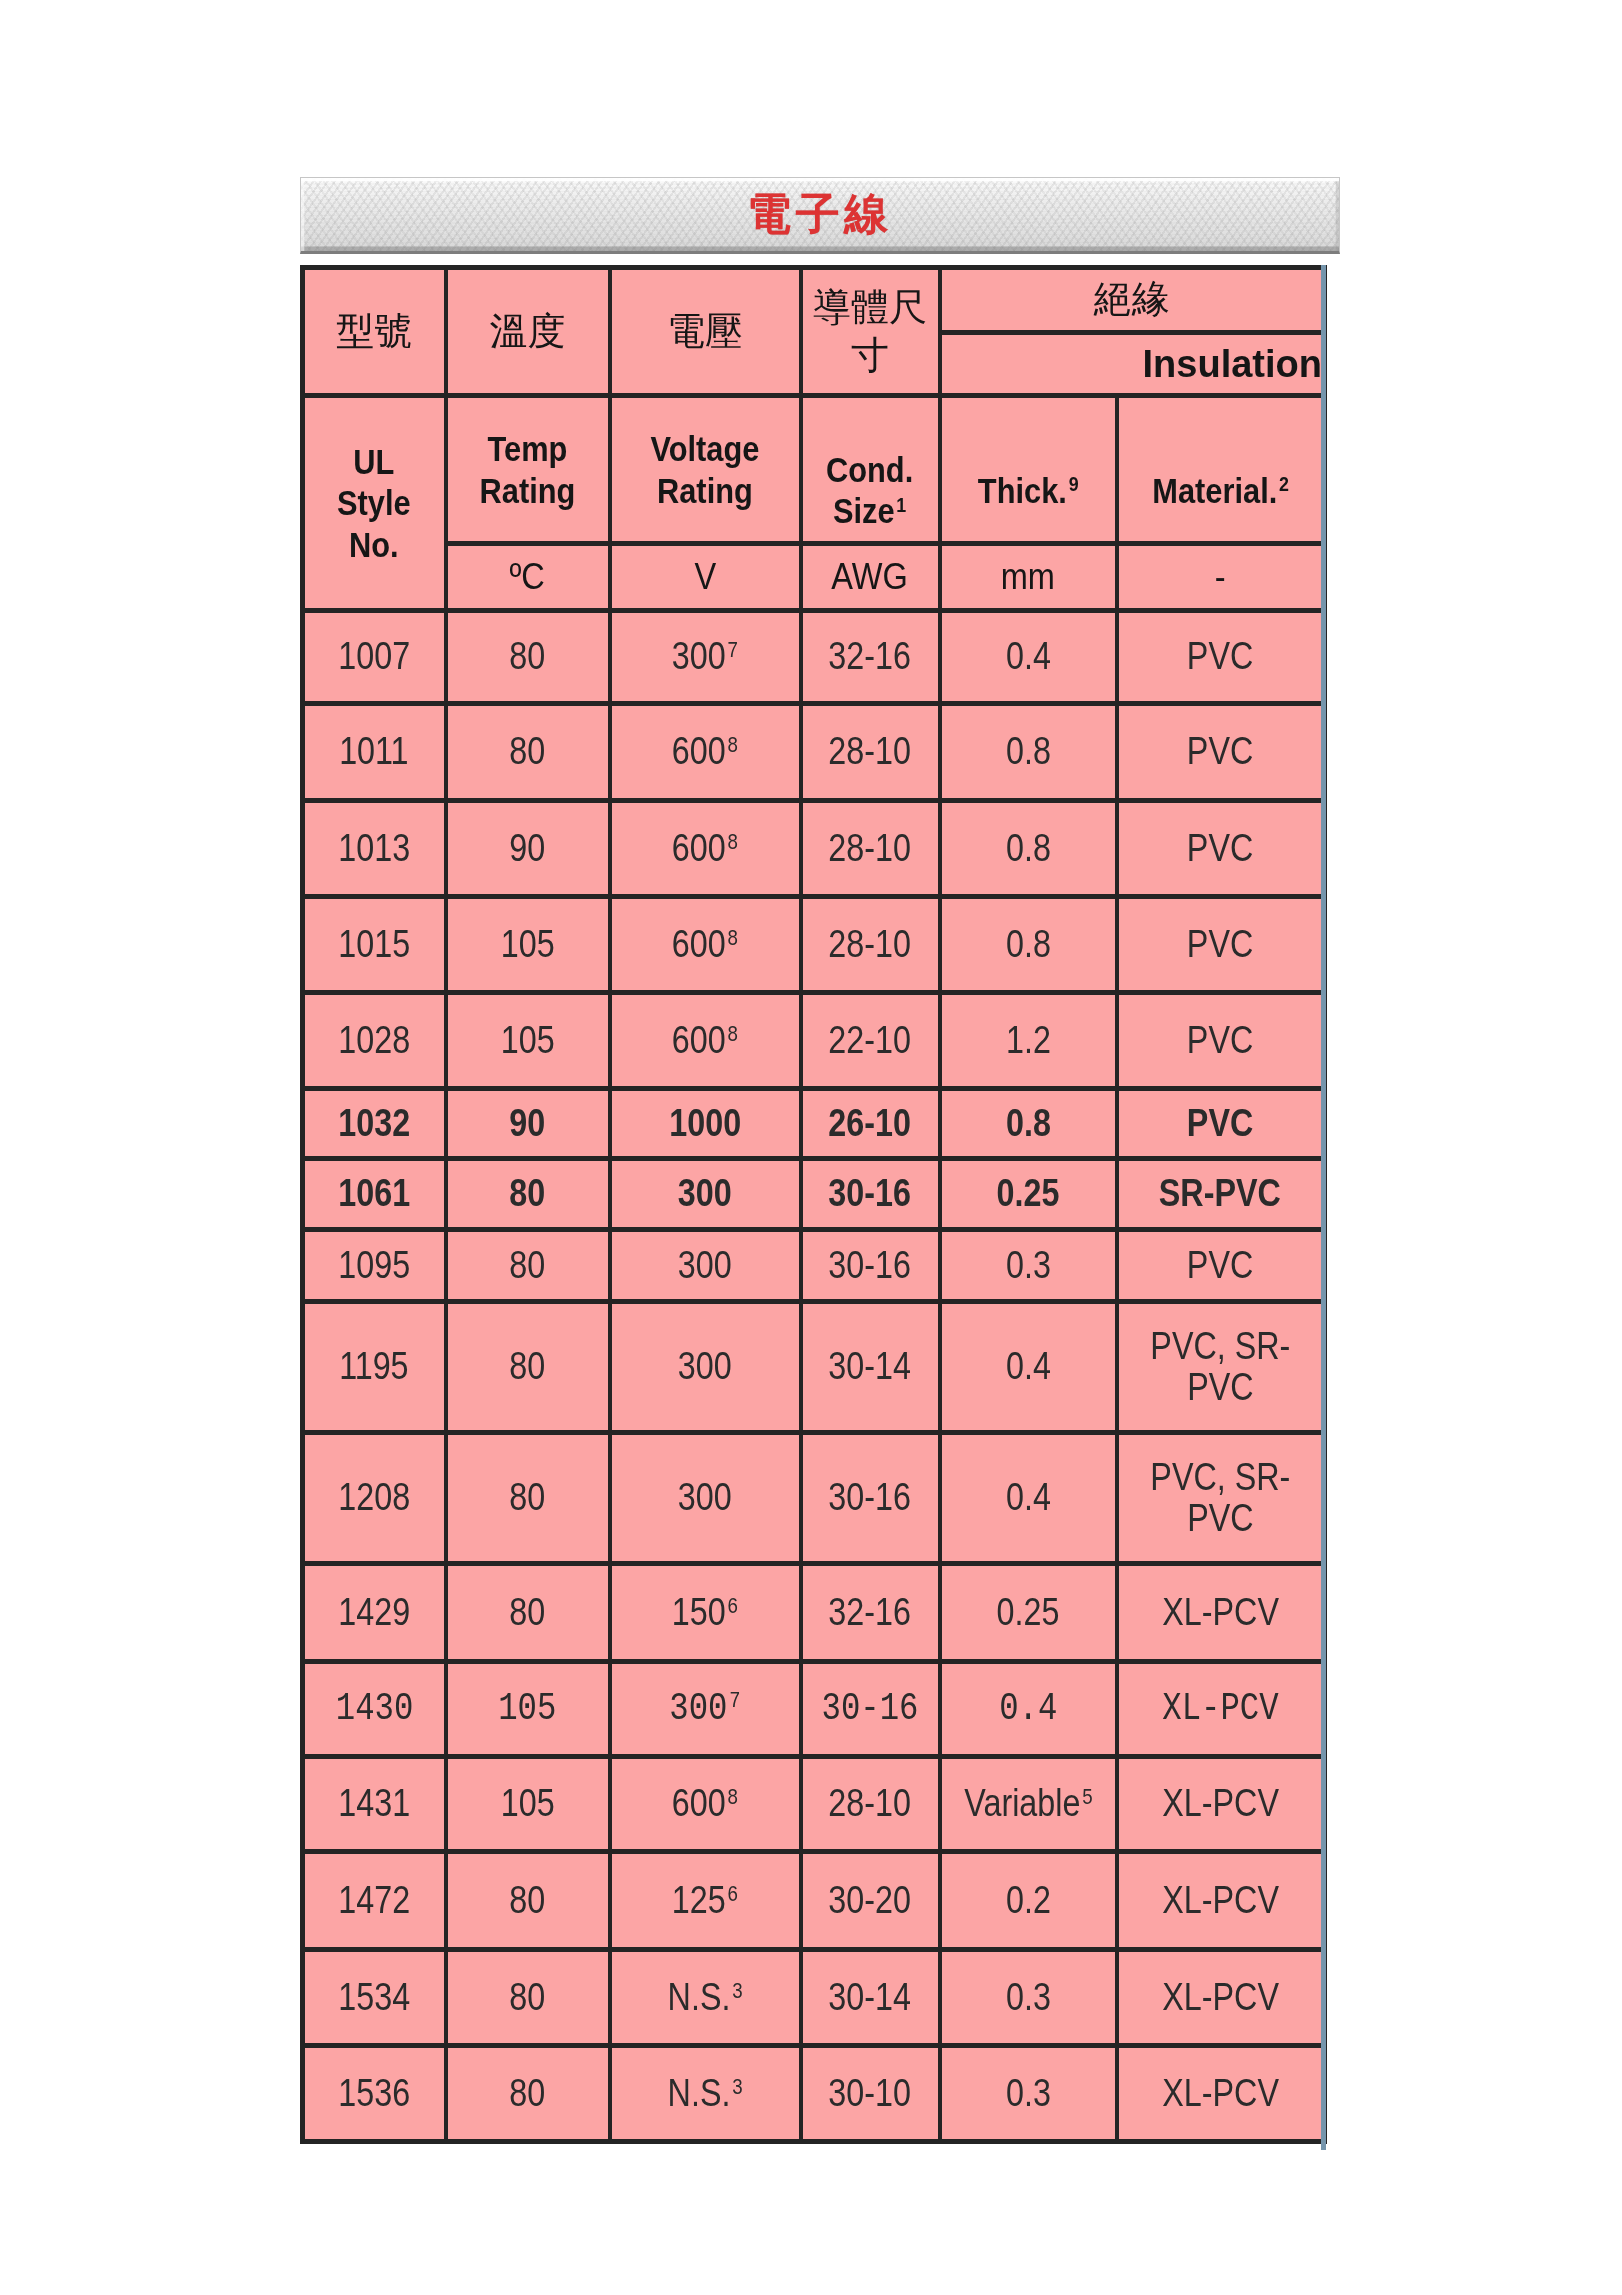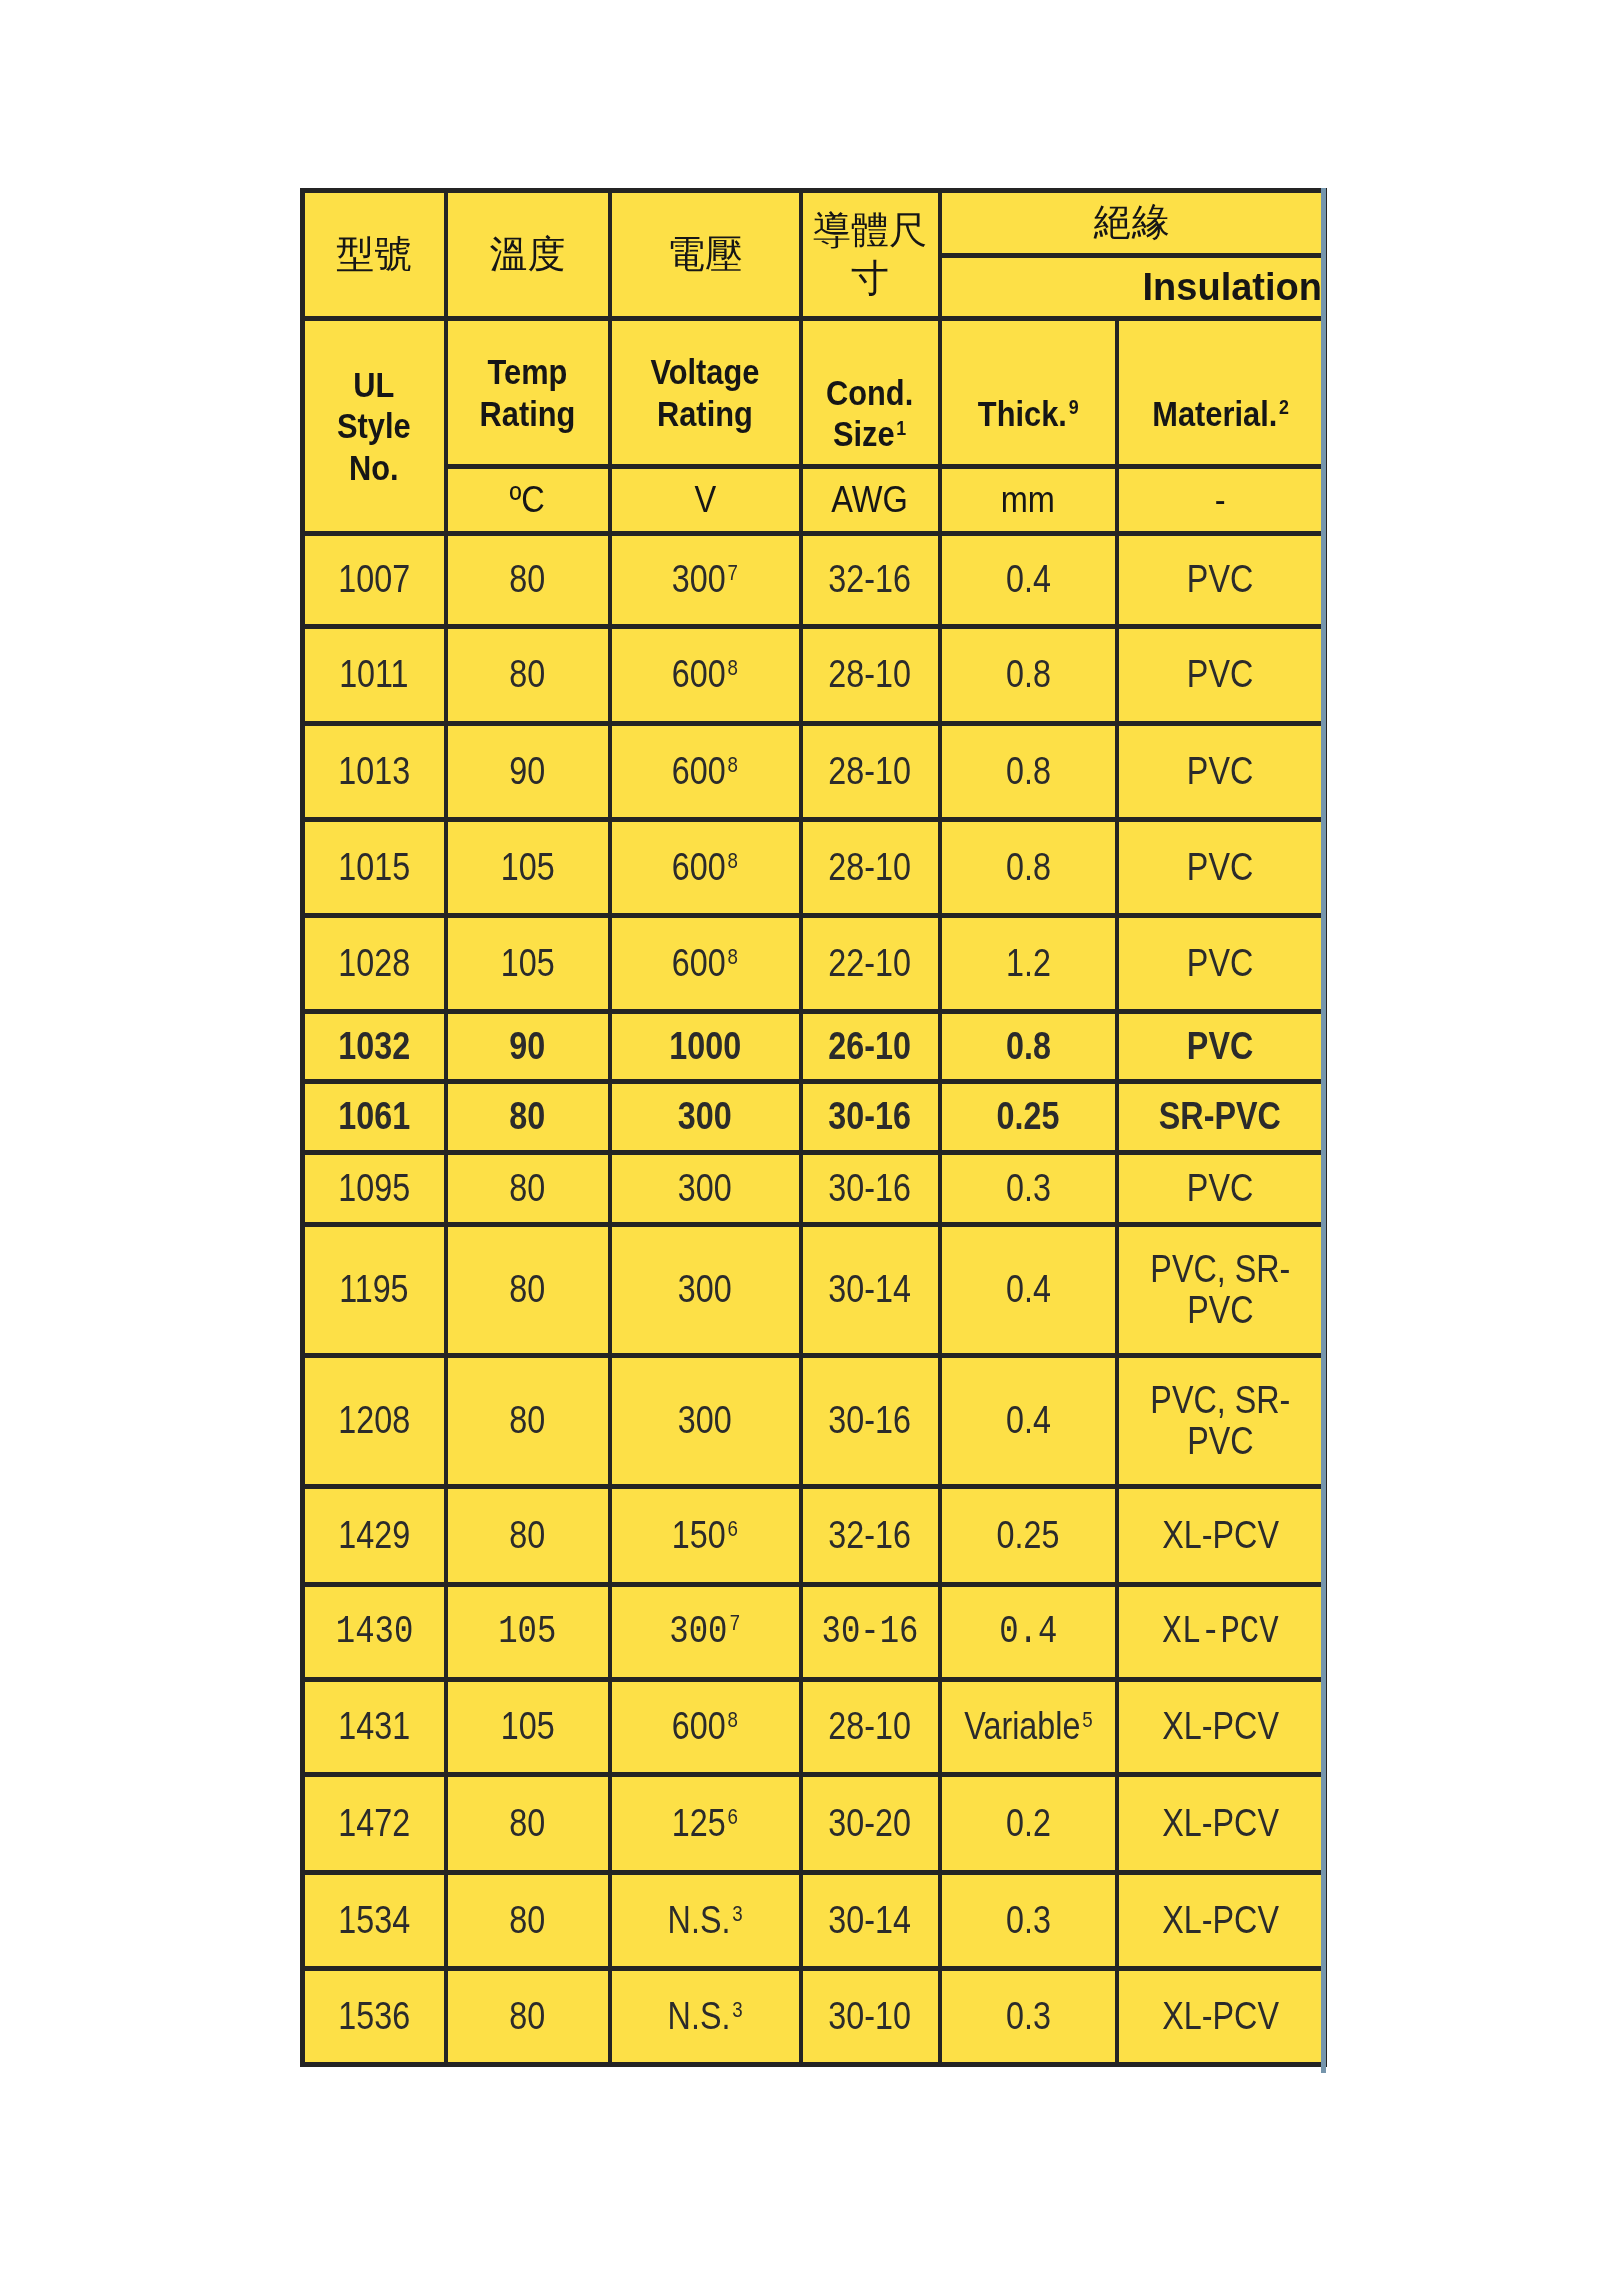--- a/index.html
+++ b/index.html
@@ -33,21 +33,21 @@
     font-size:44px;font-weight:700;letter-spacing:4.6px;
     color:#dd3333;
     font-family:"Liberation Sans","DejaVu Sans",sans-serif;
     text-shadow:0 0 0.7px rgba(150,20,20,.5);
   }
 
   
   .table-area{position:relative;margin-top:11px;}
   table{
     border-collapse:collapse;table-layout:fixed;
-    width:1021px;background:#fde047;
+    width:1021px;background:#fca5a5;
     border:5.2px solid #242424;
   }
   th,td{
     border:solid #242424;border-width:5.9px 4.6px;
     padding:0;text-align:center;vertical-align:middle;
     white-space:pre-line;overflow:hidden;
   }
   th{color:#161616;}
   td{font-size:38px;line-height:1.08;color:#2b2b2b;}
 
@@ -72,20 +72,23 @@
   .edge-line{
     position:absolute;top:0;left:1021px;width:4.6px;height:1885px;
     background:#7595ac;
   }
 </style>
 </head>
 <body>
 
 <div class="sheet">
 
+  <div class="banner">
+    <div class="banner-title">電子線</div>
+  </div>
 
   <div class="table-area">
     <table>
       <colgroup>
         <col style="width:143px">
           <col style="width:164px">
           <col style="width:191px">
         <col style="width:139px">
           <col style="width:177px">
           <col style="width:208px">

